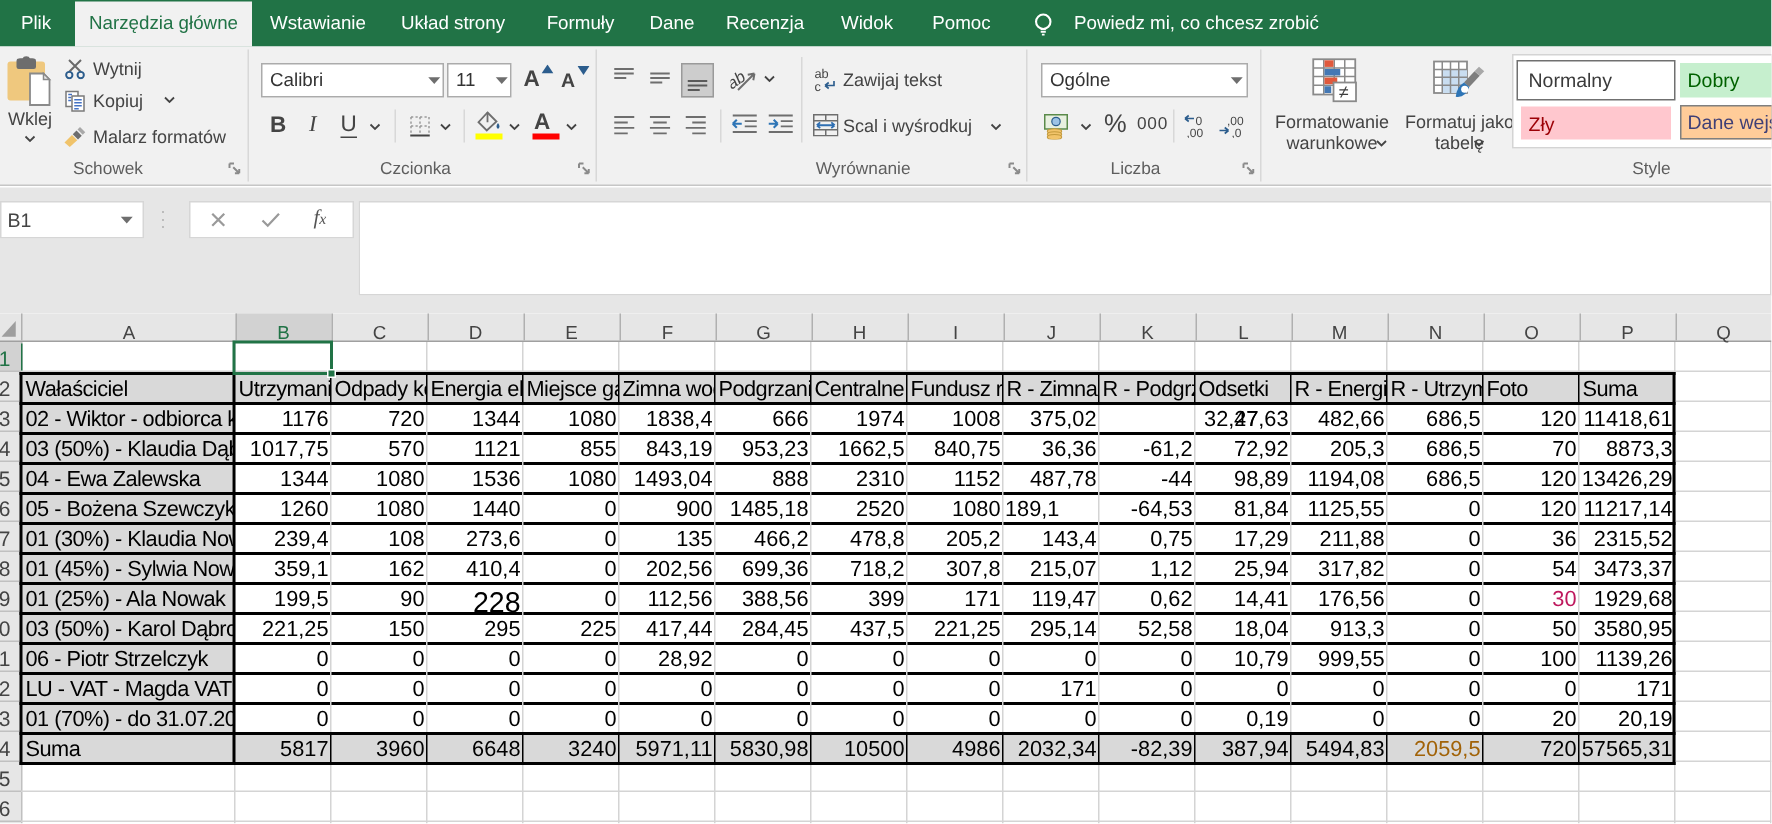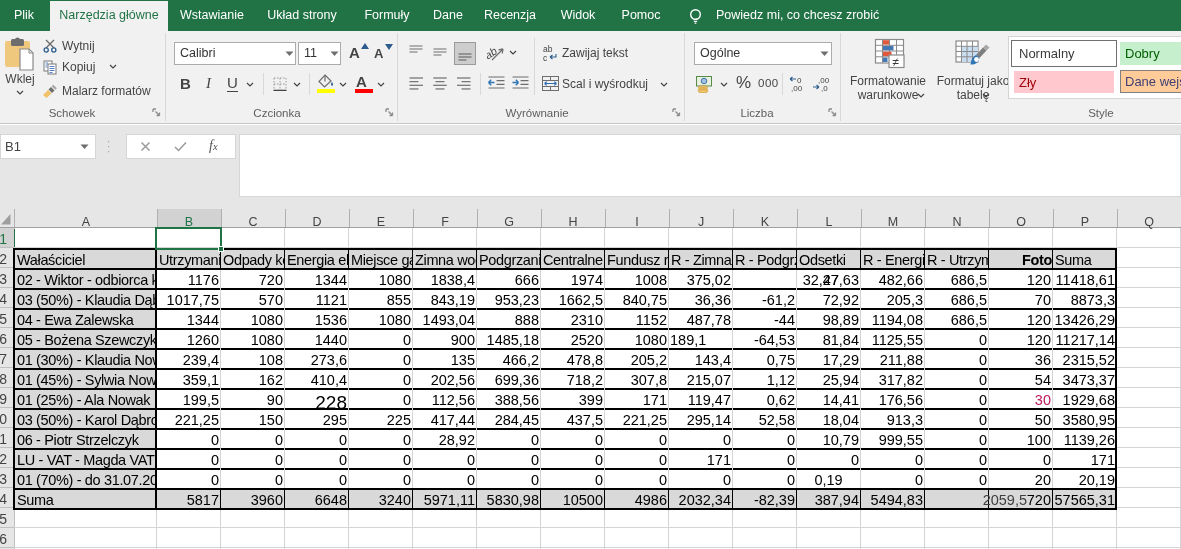--- a/index.html
+++ b/index.html
@@ -24,21 +24,21 @@
       <path d="M5.8 11.5 L9.2 11.5 M5.8 13.3 L9.2 13.3 M6.6 15.1 L8.4 15.1" stroke="#fff" stroke-width="1.2" fill="none"></path>
     </svg>
 <div style="position:absolute;left:716px;top:8px;font-size:12.5px;color:#fff;">Powiedz mi, co chcesz zrobić</div>
 <div style="position:absolute;left:0;top:31px;width:1181px;height:93px;background:#f1f1f1;border-bottom:1px solid #c6c6c6;"></div>
 <div style="position:absolute;left:165px;top:33px;width:1px;height:88px;background:#d8d8d8;"></div>
 <div style="position:absolute;left:397px;top:33px;width:1px;height:88px;background:#d8d8d8;"></div>
 <div style="position:absolute;left:684px;top:33px;width:1px;height:88px;background:#d8d8d8;"></div>
 <div style="position:absolute;left:840px;top:33px;width:1px;height:88px;background:#d8d8d8;"></div>
 <div style="position:absolute;left:2px;top:107px;width:140px;text-align:center;font-size:11.5px;color:#5e5e5e;">Schowek</div>
 <div style="position:absolute;left:207px;top:107px;width:140px;text-align:center;font-size:11.5px;color:#5e5e5e;">Czcionka</div>
-<div style="position:absolute;left:467px;top:107px;width:140px;text-align:center;font-size:11.5px;color:#5e5e5e;">Wyrównanie</div>
+<div style="position:absolute;left:467px;top:107px;width:140px;text-align:right;font-size:11.5px;color:#5e5e5e;">Wyrównanie</div>
 <div style="position:absolute;left:687px;top:107px;width:140px;text-align:center;font-size:11.5px;color:#5e5e5e;">Liczba</div>
 <div style="position:absolute;left:1031px;top:107px;width:140px;text-align:center;font-size:11.5px;color:#5e5e5e;">Style</div>
 <svg class="ic" style="left:152px;top:108px" width="10" height="10" viewBox="0 0 10 10">
       <path d="M1 1 L1 4 M1 1 L4 1" stroke="#8a8a8a" stroke-width="1.3" fill="none"></path>
       <path d="M3.5 3.5 L7.5 7.5 M7.5 7.5 L7.5 4.6 M7.5 7.5 L4.6 7.5" stroke="#8a8a8a" stroke-width="1.3" fill="none"></path>
     </svg>
 <svg class="ic" style="left:385px;top:108px" width="10" height="10" viewBox="0 0 10 10">
       <path d="M1 1 L1 4 M1 1 L4 1" stroke="#8a8a8a" stroke-width="1.3" fill="none"></path>
       <path d="M3.5 3.5 L7.5 7.5 M7.5 7.5 L7.5 4.6 M7.5 7.5 L4.6 7.5" stroke="#8a8a8a" stroke-width="1.3" fill="none"></path>
     </svg>
@@ -452,21 +452,21 @@
 <div style="position:absolute;left:350px;top:252px;width:62px;height:17px;overflow:hidden;font-size:14.5px;color:#000;text-align:left;padding-left:1px;letter-spacing:-0.35px;white-space:nowrap;">Miejsce garaż</div>
 <div style="position:absolute;left:414px;top:252px;width:62px;height:17px;overflow:hidden;font-size:14.5px;color:#000;text-align:left;padding-left:1px;letter-spacing:-0.35px;white-space:nowrap;">Zimna woda</div>
 <div style="position:absolute;left:478px;top:252px;width:62px;height:17px;overflow:hidden;font-size:14.5px;color:#000;text-align:left;padding-left:1px;letter-spacing:-0.35px;white-space:nowrap;">Podgrzanie w</div>
 <div style="position:absolute;left:542px;top:252px;width:62px;height:17px;overflow:hidden;font-size:14.5px;color:#000;text-align:left;padding-left:1px;letter-spacing:-0.35px;white-space:nowrap;">Centralne ogr</div>
 <div style="position:absolute;left:606px;top:252px;width:62px;height:17px;overflow:hidden;font-size:14.5px;color:#000;text-align:left;padding-left:1px;letter-spacing:-0.35px;white-space:nowrap;">Fundusz rem</div>
 <div style="position:absolute;left:670px;top:252px;width:62px;height:17px;overflow:hidden;font-size:14.5px;color:#000;text-align:left;padding-left:1px;letter-spacing:-0.35px;white-space:nowrap;">R - Zimna wo</div>
 <div style="position:absolute;left:734px;top:252px;width:62px;height:17px;overflow:hidden;font-size:14.5px;color:#000;text-align:left;padding-left:1px;letter-spacing:-0.35px;white-space:nowrap;">R - Podgrzani</div>
 <div style="position:absolute;left:798px;top:252px;width:62px;height:17px;overflow:hidden;font-size:14.5px;color:#000;text-align:left;padding-left:1px;letter-spacing:-0.35px;white-space:nowrap;">Odsetki</div>
 <div style="position:absolute;left:862px;top:252px;width:62px;height:17px;overflow:hidden;font-size:14.5px;color:#000;text-align:left;padding-left:1px;letter-spacing:-0.35px;white-space:nowrap;">R - Energia ele</div>
 <div style="position:absolute;left:926px;top:252px;width:62px;height:17px;overflow:hidden;font-size:14.5px;color:#000;text-align:left;padding-left:1px;letter-spacing:-0.35px;white-space:nowrap;">R - Utrzymanie</div>
-<div style="position:absolute;left:990px;top:252px;width:62px;height:17px;overflow:hidden;font-size:14.5px;color:#000;text-align:right;padding-left:1px;letter-spacing:-0.35px;white-space:nowrap;font-weight:bold;">Foto</div>
+<div style="position:absolute;left:990px;top:252px;width:62px;height:17px;overflow:hidden;font-size:14.5px;color:#000;text-align:left;padding-left:1px;letter-spacing:-0.35px;white-space:nowrap;">Foto</div>
 <div style="position:absolute;left:1054px;top:252px;width:62px;height:17px;overflow:hidden;font-size:14.5px;color:#000;text-align:left;padding-left:1px;letter-spacing:-0.35px;white-space:nowrap;">Suma</div>
 <div style="position:absolute;left:16px;top:272px;width:140px;height:17px;overflow:hidden;font-size:14.5px;color:#000;text-align:left;padding-left:1px;letter-spacing:-0.35px;white-space:nowrap;">02 - Wiktor - odbiorca klie</div>
 <div style="position:absolute;left:158px;top:272px;width:62px;height:17px;overflow:hidden;font-size:14.5px;color:#000;text-align:right;padding-right:1px;white-space:nowrap;">1176</div>
 <div style="position:absolute;left:222px;top:272px;width:62px;height:17px;overflow:hidden;font-size:14.5px;color:#000;text-align:right;padding-right:1px;white-space:nowrap;">720</div>
 <div style="position:absolute;left:286px;top:272px;width:62px;height:17px;overflow:hidden;font-size:14.5px;color:#000;text-align:right;padding-right:1px;white-space:nowrap;">1344</div>
 <div style="position:absolute;left:350px;top:272px;width:62px;height:17px;overflow:hidden;font-size:14.5px;color:#000;text-align:right;padding-right:1px;white-space:nowrap;">1080</div>
 <div style="position:absolute;left:414px;top:272px;width:62px;height:17px;overflow:hidden;font-size:14.5px;color:#000;text-align:right;padding-right:1px;white-space:nowrap;">1838,4</div>
 <div style="position:absolute;left:478px;top:272px;width:62px;height:17px;overflow:hidden;font-size:14.5px;color:#000;text-align:right;padding-right:1px;white-space:nowrap;">666</div>
 <div style="position:absolute;left:542px;top:272px;width:62px;height:17px;overflow:hidden;font-size:14.5px;color:#000;text-align:right;padding-right:1px;white-space:nowrap;">1974</div>
 <div style="position:absolute;left:606px;top:272px;width:62px;height:17px;overflow:hidden;font-size:14.5px;color:#000;text-align:right;padding-right:1px;white-space:nowrap;">1008</div>
@@ -625,35 +625,35 @@
 <div style="position:absolute;left:158px;top:472px;width:62px;height:17px;overflow:hidden;font-size:14.5px;color:#000;text-align:right;padding-right:1px;white-space:nowrap;">0</div>
 <div style="position:absolute;left:222px;top:472px;width:62px;height:17px;overflow:hidden;font-size:14.5px;color:#000;text-align:right;padding-right:1px;white-space:nowrap;">0</div>
 <div style="position:absolute;left:286px;top:472px;width:62px;height:17px;overflow:hidden;font-size:14.5px;color:#000;text-align:right;padding-right:1px;white-space:nowrap;">0</div>
 <div style="position:absolute;left:350px;top:472px;width:62px;height:17px;overflow:hidden;font-size:14.5px;color:#000;text-align:right;padding-right:1px;white-space:nowrap;">0</div>
 <div style="position:absolute;left:414px;top:472px;width:62px;height:17px;overflow:hidden;font-size:14.5px;color:#000;text-align:right;padding-right:1px;white-space:nowrap;">0</div>
 <div style="position:absolute;left:478px;top:472px;width:62px;height:17px;overflow:hidden;font-size:14.5px;color:#000;text-align:right;padding-right:1px;white-space:nowrap;">0</div>
 <div style="position:absolute;left:542px;top:472px;width:62px;height:17px;overflow:hidden;font-size:14.5px;color:#000;text-align:right;padding-right:1px;white-space:nowrap;">0</div>
 <div style="position:absolute;left:606px;top:472px;width:62px;height:17px;overflow:hidden;font-size:14.5px;color:#000;text-align:right;padding-right:1px;white-space:nowrap;">0</div>
 <div style="position:absolute;left:670px;top:472px;width:62px;height:17px;overflow:hidden;font-size:14.5px;color:#000;text-align:right;padding-right:1px;white-space:nowrap;">0</div>
 <div style="position:absolute;left:734px;top:472px;width:62px;height:17px;overflow:hidden;font-size:14.5px;color:#000;text-align:right;padding-right:1px;white-space:nowrap;">0</div>
-<div style="position:absolute;left:798px;top:472px;width:62px;height:17px;overflow:hidden;font-size:14.5px;color:#000;text-align:center;padding-right:1px;white-space:nowrap;">0,19</div>
+<div style="position:absolute;left:798px;top:472px;width:62px;height:17px;overflow:hidden;font-size:14.5px;color:#000;text-align:right;padding-right:1px;white-space:nowrap;">0,19</div>
 <div style="position:absolute;left:862px;top:472px;width:62px;height:17px;overflow:hidden;font-size:14.5px;color:#000;text-align:right;padding-right:1px;white-space:nowrap;">0</div>
 <div style="position:absolute;left:926px;top:472px;width:62px;height:17px;overflow:hidden;font-size:14.5px;color:#000;text-align:right;padding-right:1px;white-space:nowrap;">0</div>
 <div style="position:absolute;left:990px;top:472px;width:62px;height:17px;overflow:hidden;font-size:14.5px;color:#000;text-align:right;padding-right:1px;white-space:nowrap;">20</div>
 <div style="position:absolute;left:1054px;top:472px;width:62px;height:17px;overflow:hidden;font-size:14.5px;color:#000;text-align:right;padding-right:1px;white-space:nowrap;">20,19</div>
 <div style="position:absolute;left:16px;top:492px;width:140px;height:17px;overflow:hidden;font-size:14.5px;color:#000;text-align:left;padding-left:1px;letter-spacing:-0.35px;white-space:nowrap;">Suma</div>
 <div style="position:absolute;left:158px;top:492px;width:62px;height:17px;overflow:hidden;font-size:14.5px;color:#000;text-align:right;padding-right:1px;white-space:nowrap;">5817</div>
 <div style="position:absolute;left:222px;top:492px;width:62px;height:17px;overflow:hidden;font-size:14.5px;color:#000;text-align:right;padding-right:1px;white-space:nowrap;">3960</div>
 <div style="position:absolute;left:286px;top:492px;width:62px;height:17px;overflow:hidden;font-size:14.5px;color:#000;text-align:right;padding-right:1px;white-space:nowrap;">6648</div>
 <div style="position:absolute;left:350px;top:492px;width:62px;height:17px;overflow:hidden;font-size:14.5px;color:#000;text-align:right;padding-right:1px;white-space:nowrap;">3240</div>
 <div style="position:absolute;left:414px;top:492px;width:62px;height:17px;overflow:hidden;font-size:14.5px;color:#000;text-align:right;padding-right:1px;white-space:nowrap;">5971,11</div>
 <div style="position:absolute;left:478px;top:492px;width:62px;height:17px;overflow:hidden;font-size:14.5px;color:#000;text-align:right;padding-right:1px;white-space:nowrap;">5830,98</div>
 <div style="position:absolute;left:542px;top:492px;width:62px;height:17px;overflow:hidden;font-size:14.5px;color:#000;text-align:right;padding-right:1px;white-space:nowrap;">10500</div>
 <div style="position:absolute;left:606px;top:492px;width:62px;height:17px;overflow:hidden;font-size:14.5px;color:#000;text-align:right;padding-right:1px;white-space:nowrap;">4986</div>
 <div style="position:absolute;left:670px;top:492px;width:62px;height:17px;overflow:hidden;font-size:14.5px;color:#000;text-align:right;padding-right:1px;white-space:nowrap;">2032,34</div>
 <div style="position:absolute;left:734px;top:492px;width:62px;height:17px;overflow:hidden;font-size:14.5px;color:#000;text-align:right;padding-right:1px;white-space:nowrap;">-82,39</div>
 <div style="position:absolute;left:798px;top:492px;width:62px;height:17px;overflow:hidden;font-size:14.5px;color:#000;text-align:right;padding-right:1px;white-space:nowrap;">387,94</div>
 <div style="position:absolute;left:862px;top:492px;width:62px;height:17px;overflow:hidden;font-size:14.5px;color:#000;text-align:right;padding-right:1px;white-space:nowrap;">5494,83</div>
-<div style="position:absolute;left:926px;top:492px;width:62px;height:17px;overflow:hidden;font-size:14.5px;color:#404040;text-align:right;padding-right:1px;white-space:nowrap;margin-left:40px;">2059,5</div>
+<div style="position:absolute;left:926px;top:492px;width:62px;height:17px;overflow:hidden;font-size:14.5px;color:#a16207;text-align:right;padding-right:1px;white-space:nowrap;">2059,5</div>
 <div style="position:absolute;left:990px;top:492px;width:62px;height:17px;overflow:hidden;font-size:14.5px;color:#000;text-align:right;padding-right:1px;white-space:nowrap;">720</div>
 <div style="position:absolute;left:1054px;top:492px;width:62px;height:17px;overflow:hidden;font-size:14.5px;color:#000;text-align:right;padding-right:1px;white-space:nowrap;">57565,31</div>
 <div style="position:absolute;left:155px;top:227px;width:67px;height:23px;border:2px solid #217346;"></div>
 <div style="position:absolute;left:218px;top:246px;width:6px;height:6px;background:#217346;border:1px solid #fff;"></div>
 </div>
 </body></html>

